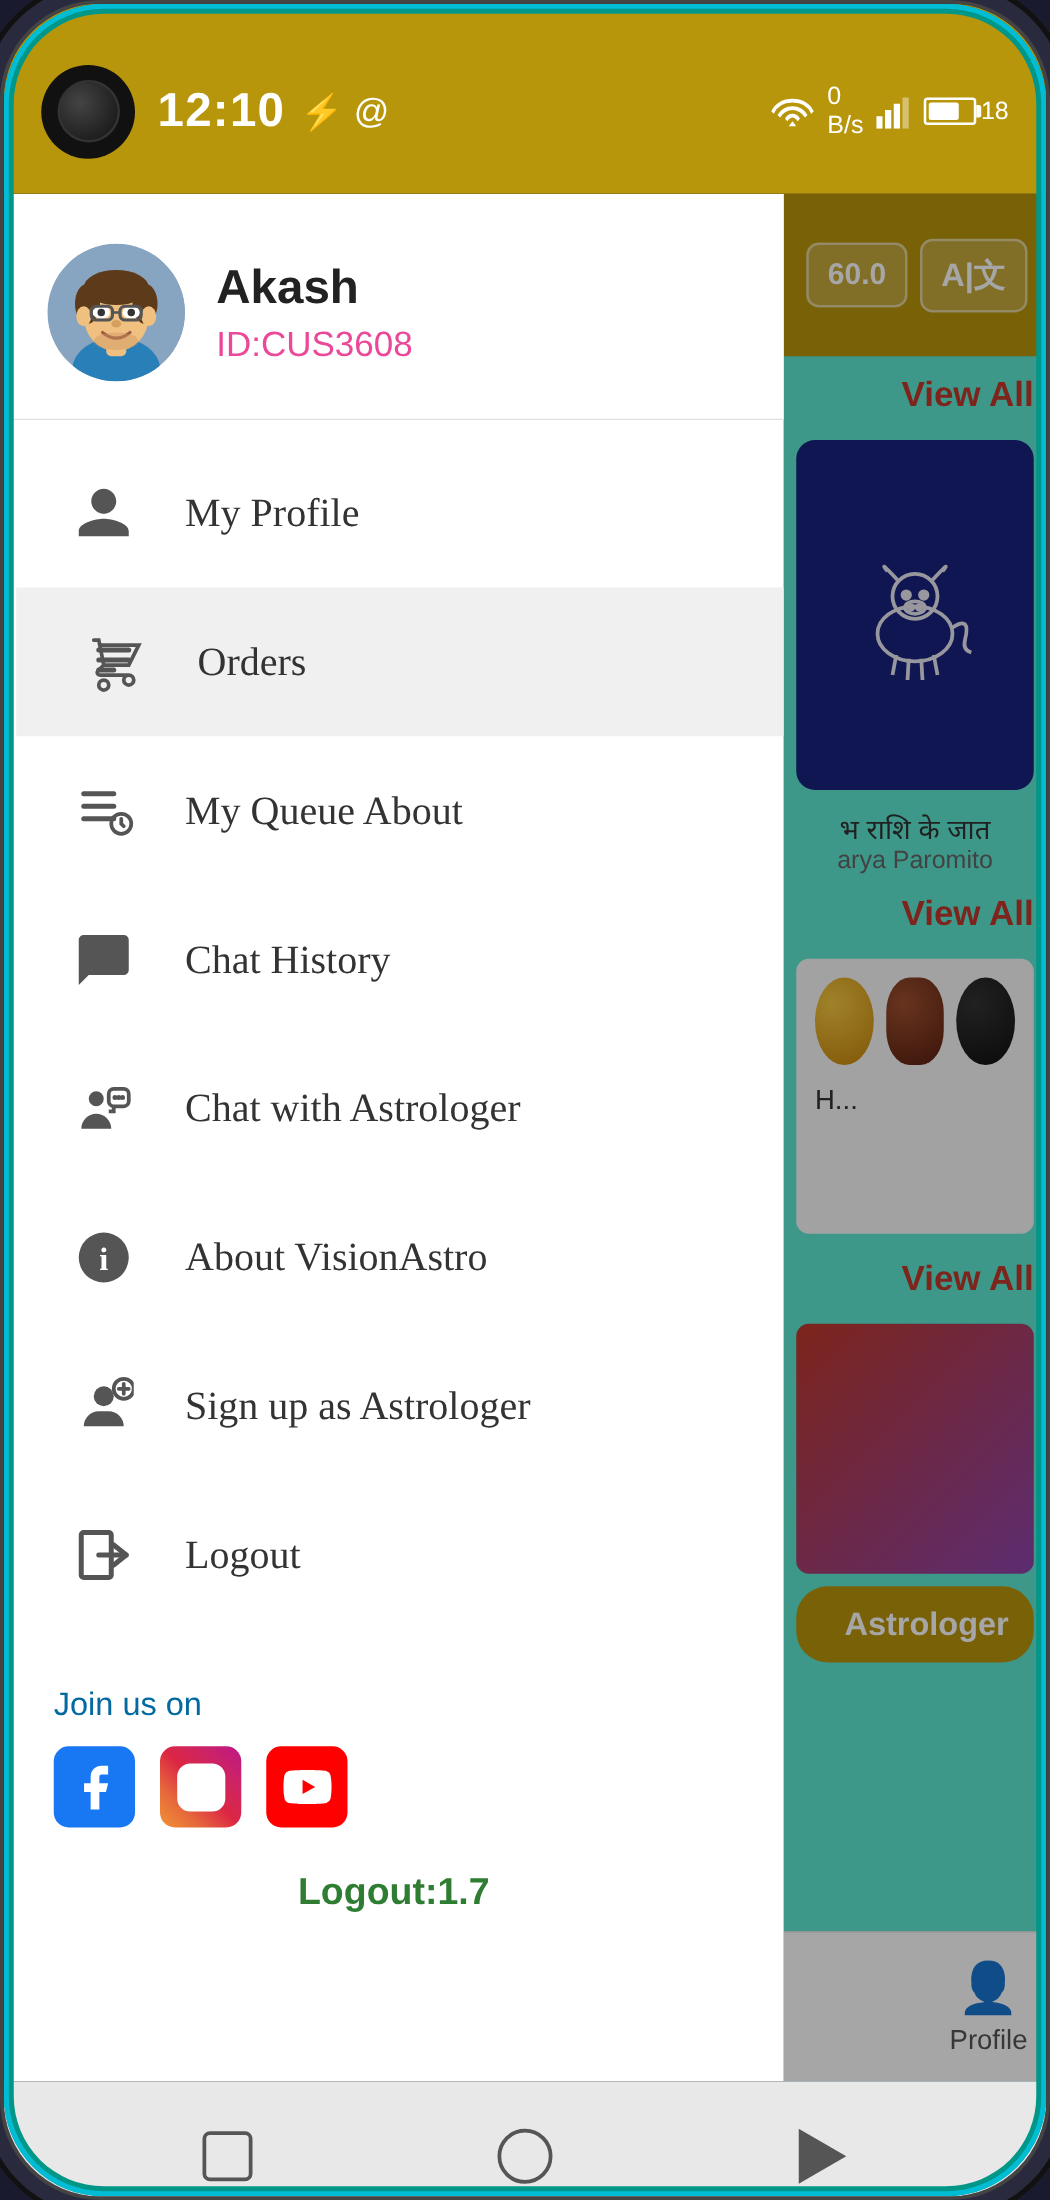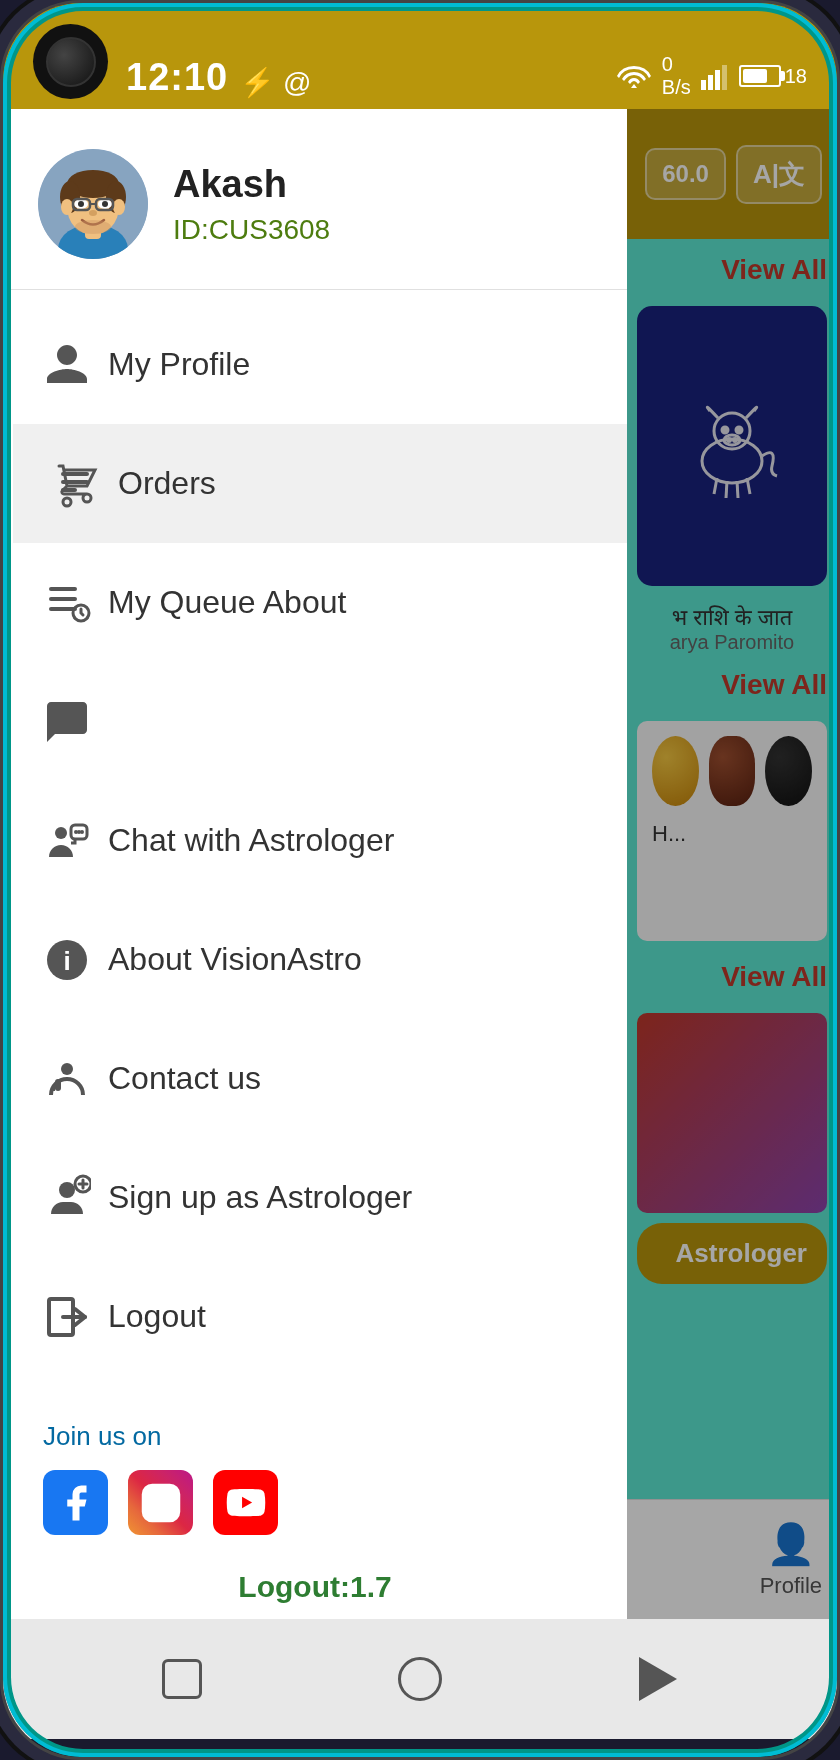--- a/index.html
+++ b/index.html
@@ -31,24 +31,24 @@
       inset: 0;
       border-radius: 80px;
       box-shadow: inset 0 0 0 4px #00bcd4, inset 0 0 0 8px #009688;
       pointer-events: none;
       z-index: 100;
     }
 
     
     .status-bar {
       width: 100%;
-      height: 106px;
+      height: 152px;
       background: #b8960c;
       display: flex;
-      align-items: flex-end;
+      align-items: center;
       padding: 30px 30px 10px;
       position: relative;
       z-index: 10;
     }
 
     .camera-circle {
       width: 75px;
       height: 75px;
       background: #111;
       border-radius: 50%;
@@ -143,36 +143,37 @@
     }
 
     .user-name {
       font-size: 38px;
       font-weight: 700;
       color: #222;
     }
 
     .user-id {
       font-size: 28px;
-      color: #4d7c0f;
+      color: #ec4899;
     }
 
     
     .menu-list {
       list-style: none;
       padding: 15px 0;
     }
 
     .menu-item {
       display: flex;
       align-items: center;
-      gap: 14px;
-      padding: 32px 36px;
+      gap: 38px;
+      padding: 32px 52px;
       cursor: pointer;
       transition: background 0.2s;
+      font-family: Liberation Serif, serif;
     }
 
     .menu-item.active {
       background: #f0f0f0;
       margin-left: 10px;
     }
 
     .menu-icon {
       width: 55px;
       height: 55px;
@@ -535,20 +536,21 @@
           </div>
           <span class="menu-label">My Queue About</span>
         </li>
 
         <li class="menu-item">
           <div class="menu-icon">
             <svg viewBox="0 0 24 24" xmlns="http://www.w3.org/2000/svg">
               <path d="M20 2H4c-1.1 0-2 .9-2 2v18l4-4h14c1.1 0 2-.9 2-2V4c0-1.1-.9-2-2-2z" fill="#555"></path>
             </svg>
           </div>
+          <span class="menu-label">Chat History</span>
         </li>
 
         <li class="menu-item">
           <div class="menu-icon">
             <svg viewBox="0 0 24 24" xmlns="http://www.w3.org/2000/svg">
 
               <circle cx="9" cy="8" r="3" fill="#555"></circle>
               <path d="M3 20c0-3.3 2.7-6 6-6s6 2.7 6 6" fill="#555"></path>
               <rect x="14" y="4" width="8" height="7" rx="2" fill="none" stroke="#555" stroke-width="1.5"></rect>
               <circle cx="16.5" cy="7.5" r="1" fill="#555"></circle>
@@ -563,32 +565,20 @@
         <li class="menu-item">
           <div class="menu-icon">
             <svg viewBox="0 0 24 24" xmlns="http://www.w3.org/2000/svg">
               <circle cx="12" cy="12" r="10" fill="#555"></circle>
               <text x="12" y="17" text-anchor="middle" font-size="13" fill="white" font-weight="bold">i</text>
             </svg>
           </div>
           <span class="menu-label">About VisionAstro</span>
         </li>
 
-        <li class="menu-item">
-          <div class="menu-icon">
-            <svg viewBox="0 0 24 24" xmlns="http://www.w3.org/2000/svg">
-
-              <circle cx="12" cy="7" r="3" fill="#555"></circle>
-              <path d="M4 20c0-4.4 3.6-8 8-8s8 3.6 8 8" fill="none" stroke="#555" stroke-width="2"></path>
-              <path d="M8 14 Q4 14 4 18 L6 18 Q6 16 8 16" fill="#555"></path>
-              <rect x="6" y="12" width="3" height="6" rx="1.5" fill="#555"></rect>
-            </svg>
-          </div>
-          <span class="menu-label">Contact us</span>
-        </li>
 
         <li class="menu-item">
           <div class="menu-icon">
             <svg viewBox="0 0 24 24" xmlns="http://www.w3.org/2000/svg">
               <circle cx="12" cy="8" r="4" fill="#555"></circle>
               <path d="M4 20c0-3.3 2.7-6 6-6h4c3.3 0 6 2.7 6 6" fill="#555"></path>
               <circle cx="20" cy="5" r="4" fill="white" stroke="#555" stroke-width="1.5"></circle>
               <path d="M18 5h4M20 3v4" stroke="#555" stroke-width="1.5" stroke-linecap="round"></path>
             </svg>
           </div>

